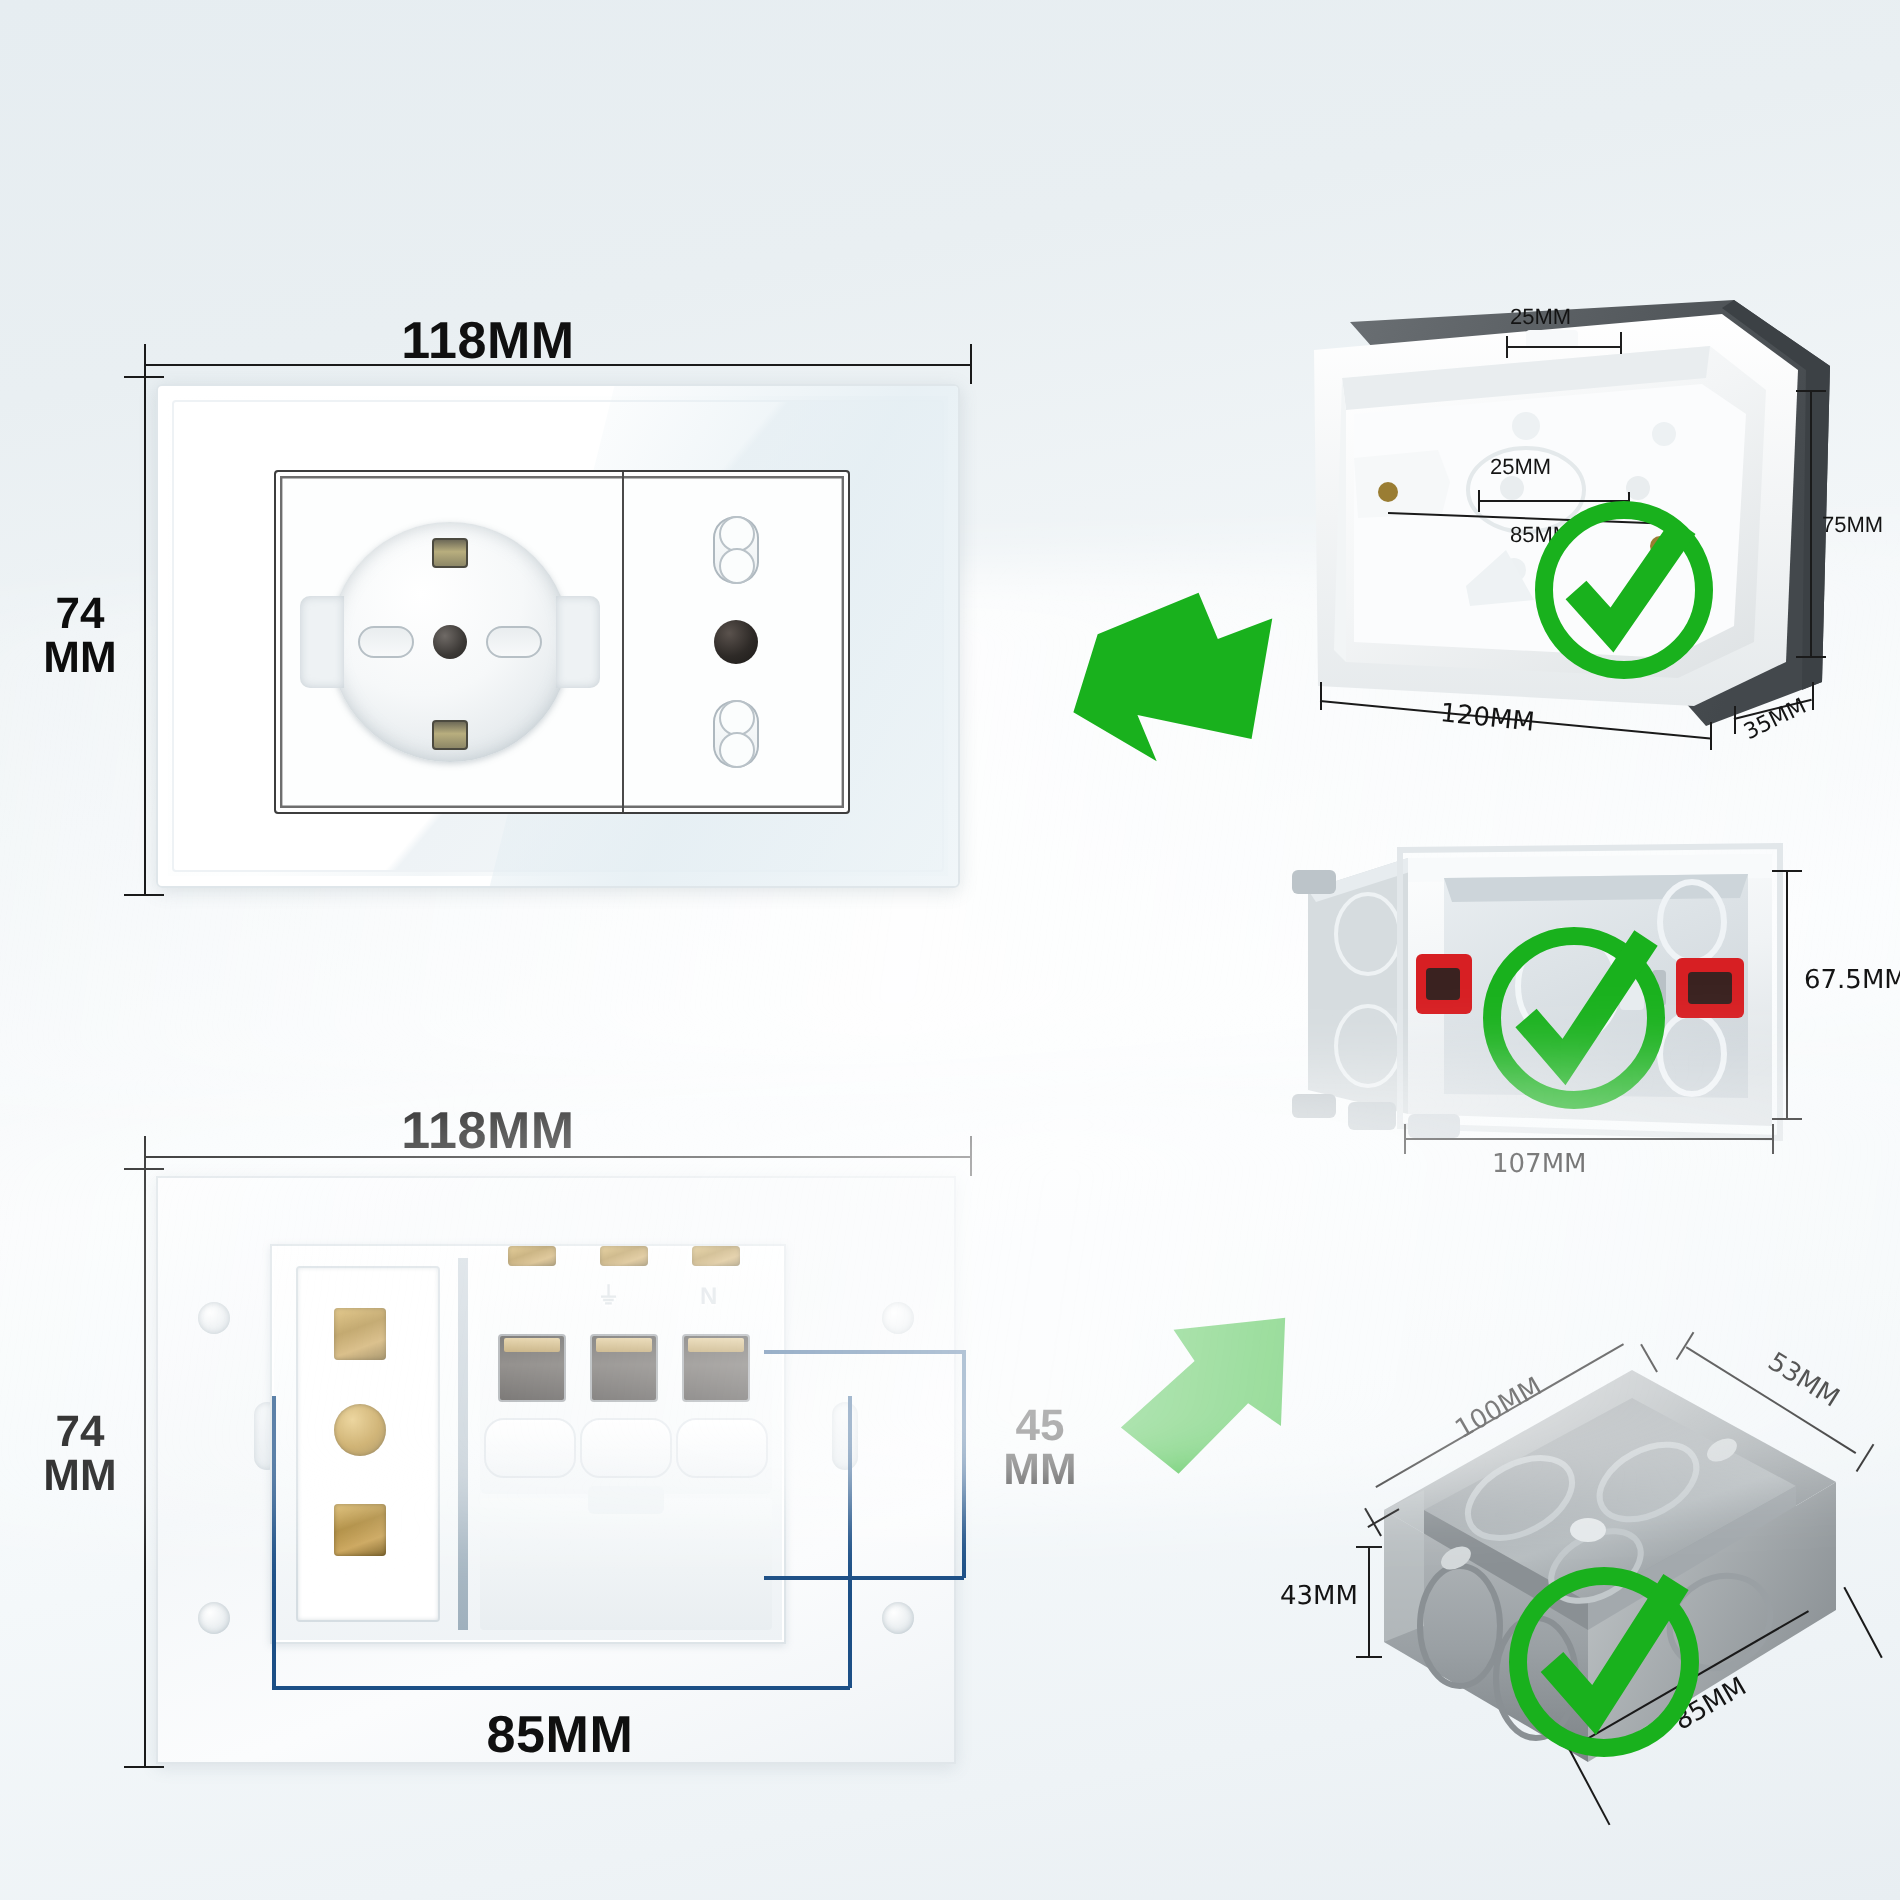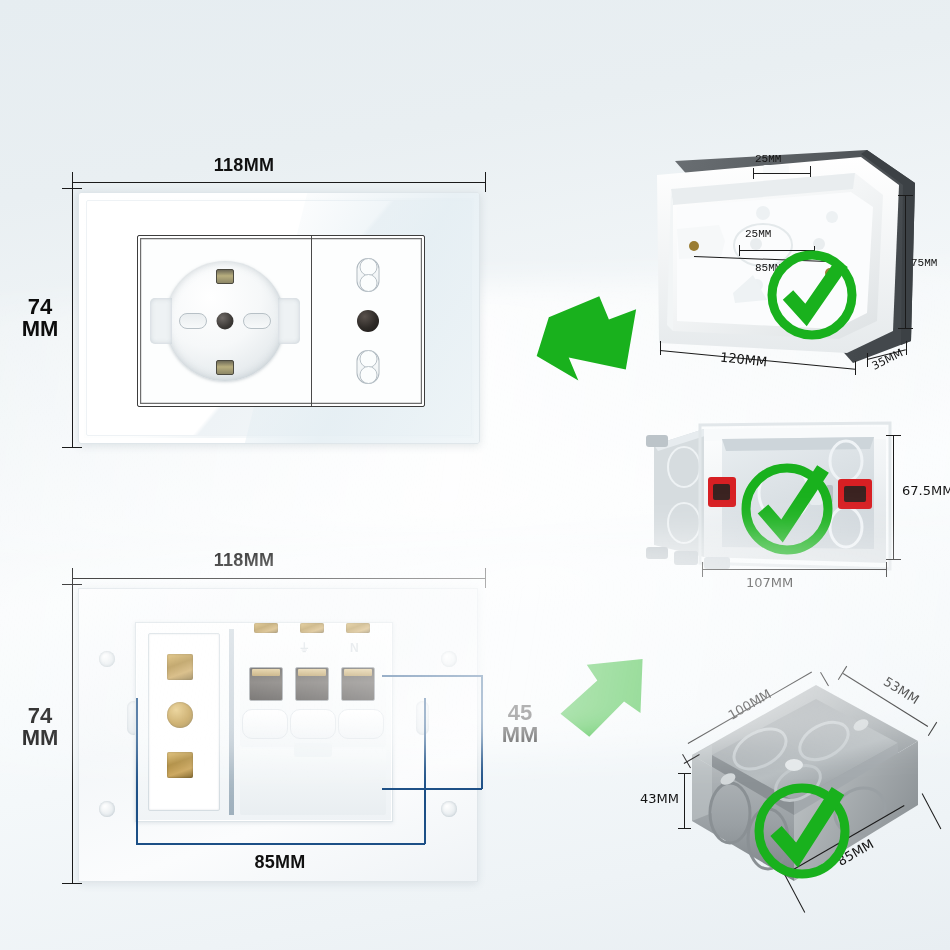--- a/index.html
+++ b/index.html
@@ -31,23 +31,23 @@
     filter: blur(18px);
   }
 
   .abs { position: absolute; }
 
   
   .dim-h {
     font-weight: 700; color: #101010; letter-spacing: .3px;
     white-space: nowrap;
   }
-  .dim-big { font-size: 18px; }
+  .dim-big { font-size: 26px; }
   .dim-side { font-size: 22px; text-align: center; line-height: 1.02; font-weight: 700; color:#0d0d0d; }
-  .dim-sm { font-size: 11px; color:#141414; font-weight: 400; font-family:Liberation Mono, monospace; }
+  .dim-sm { font-size: 11px; color:#141414; font-weight: 400; font-family:Liberation Sans, sans-serif; }
   .dim-md { font-size: 13px; color:#141414; font-weight: 400; font-family:"DejaVu Sans", sans-serif;}
 
   
   .mline { background: #1a1a1a; position: absolute; }
   .mline.h { height: 1.3px; }
   .mline.v { width: 1.3px; }
   .tick { background:#1a1a1a; position:absolute; }
   .tick.v { width:1.3px; }
   .tick.h { height:1.3px; }
 

